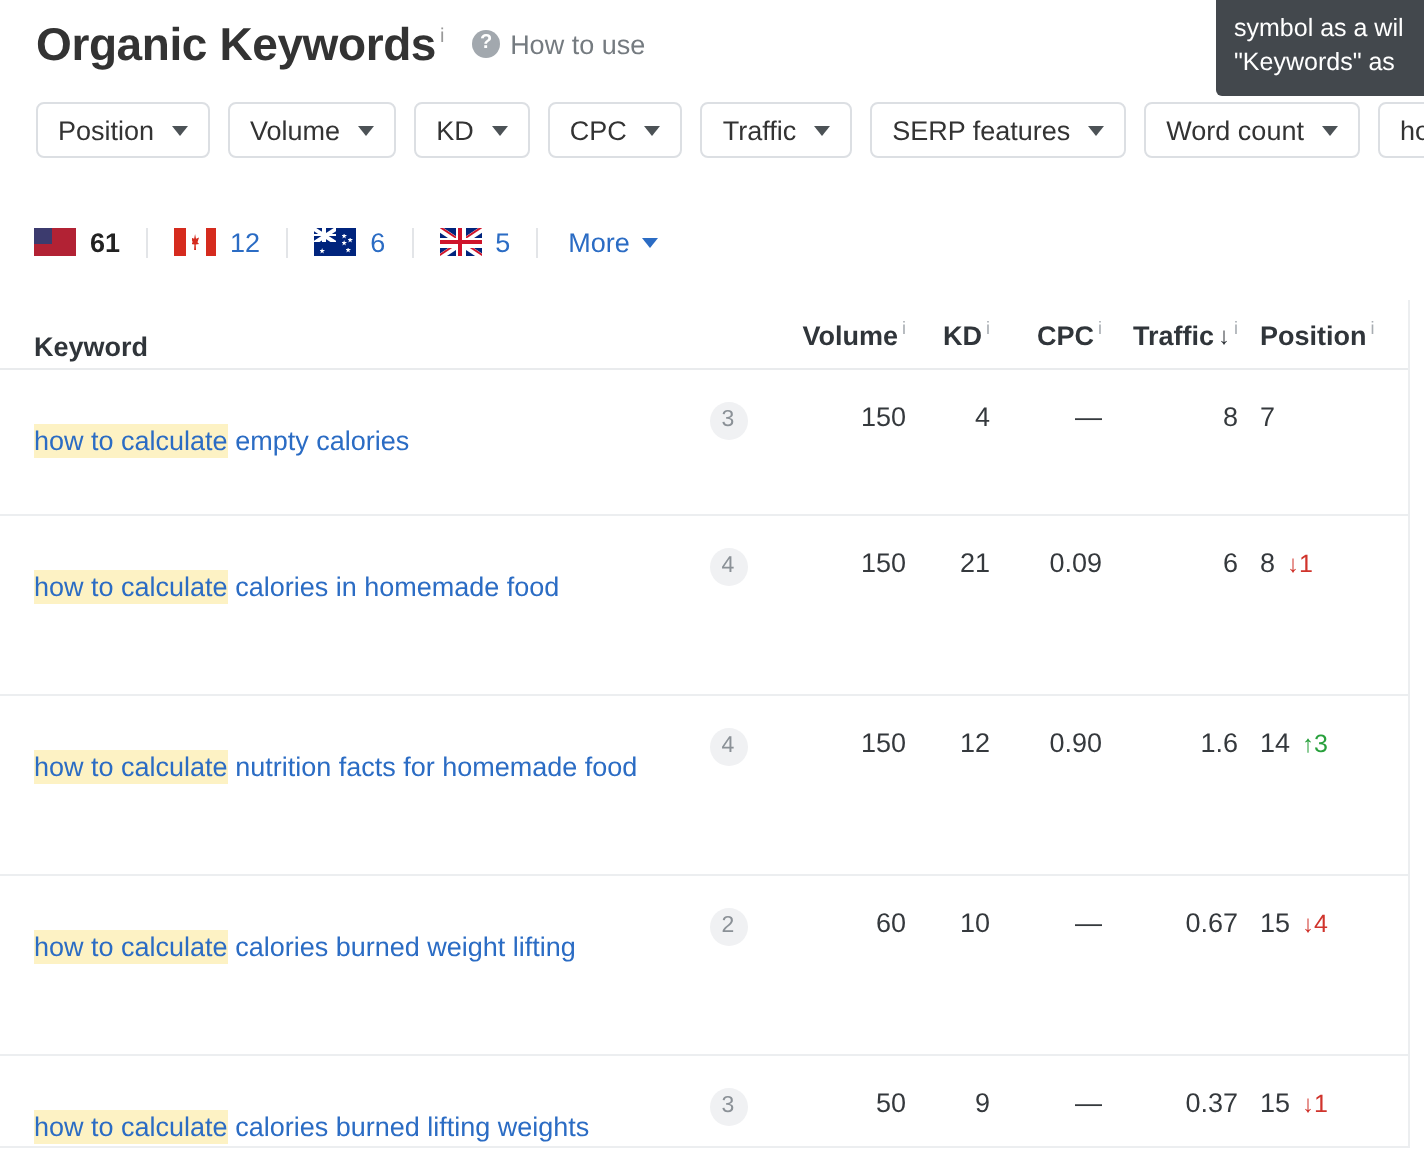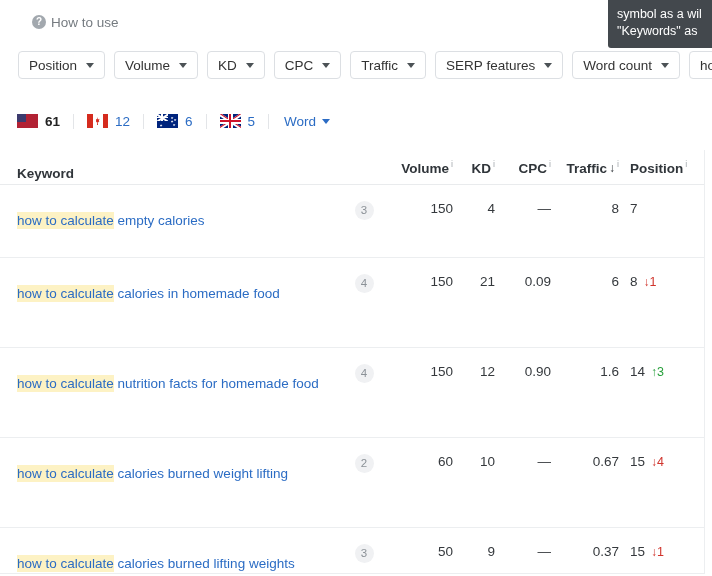--- a/index.html
+++ b/index.html
@@ -274,20 +274,21 @@
   .delta .arw { font-size: 12px; }
   .hdr-i { font-size: 9px; color: #a8adb2; vertical-align: super; margin-left: 2px; font-weight: normal; }
   .sort-arrow { font-size: 12px; color: #30353a; margin-left: 2px; }
 </style>
 </head>
 <body>
 
 <div id="app">
 
   <div class="page-header">
+    <div class="page-title"><span>Organic Keywords</span><span class="sup-i">i</span></div>
     <div class="howto">
       <span class="q-icon">?</span>
       <span class="howto-label">How to use</span>
     </div>
   </div>
 
   <div class="tooltip">
     <div>symbol as a wil</div>
     <div>"Keywords" as</div>
   </div>
@@ -373,21 +374,21 @@
           <i class="dr2"></i>
           <i class="ch"></i>
           <i class="cv"></i>
           <i class="chr"></i>
           <i class="cvr"></i>
         </span>
         <span class="country-count">5</span>
       </div>
       <div class="divider"></div>
       <div class="more-link">
-        <span>Word</span>
+        <span>More</span>
         <span class="more-caret"></span>
       </div>
     </div>
 
   <div class="table">
     <div class="thead">
       <div class="c-keyword"><span>Keyword</span></div>
       <div class="c-serp"></div>
       <div class="c-volume"><span>Volume</span><span class="hdr-i">i</span></div>
       <div class="c-kd"><span>KD</span><span class="hdr-i">i</span></div>

